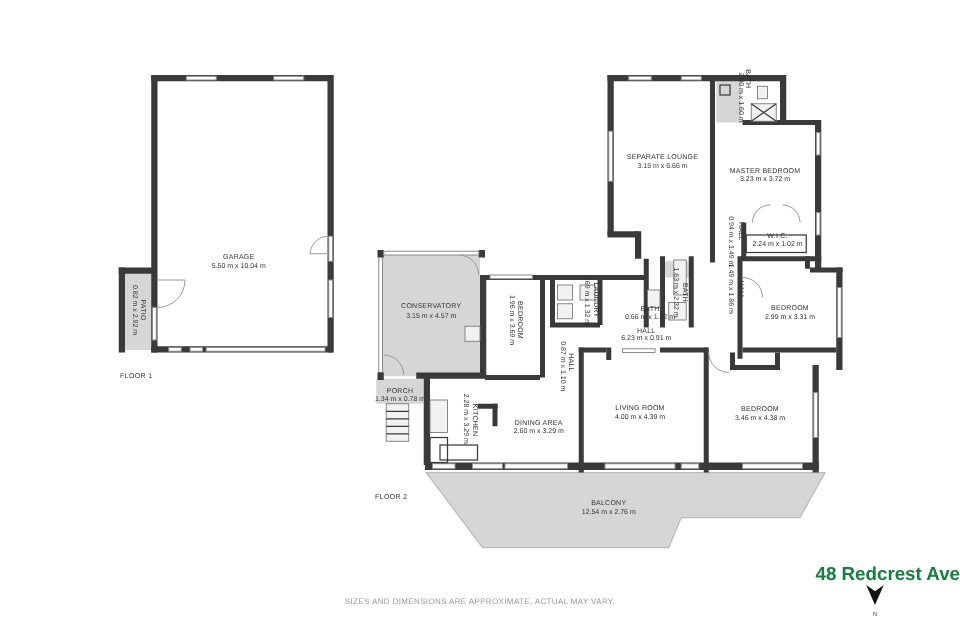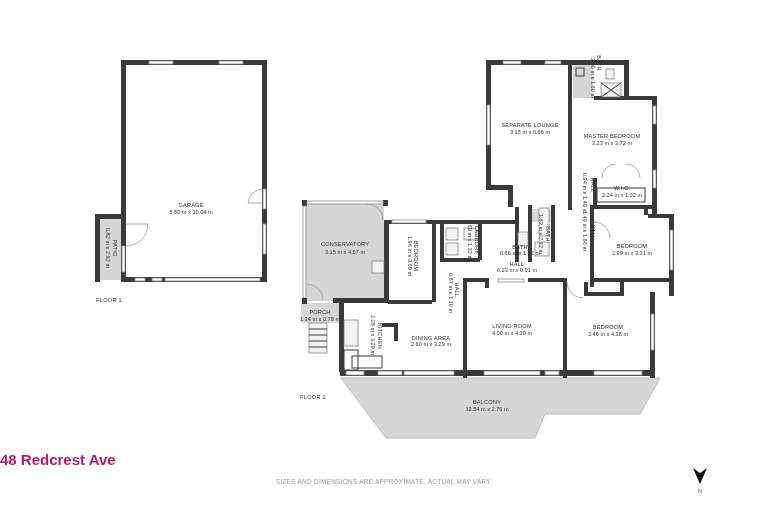--- a/index.html
+++ b/index.html
@@ -9,22 +9,22 @@
   .wall { fill: #3a3a3a; }
   .floor-white { fill: #ffffff; }
   .floor-grey { fill: #d6d6d6; }
   .thin { stroke: #3a3a3a; stroke-width: 1; fill: none; }
   .win { fill: #ffffff; stroke: #8a8a8a; stroke-width: 0.8; }
   .door { stroke: #9a9a9a; stroke-width: 0.8; fill: none; }
   .fix { stroke: #777; stroke-width: 0.7; fill: #f2f2f2; }
   .room-name { font-size: 5.6px; fill: #333; letter-spacing: 0.2px; text-anchor: middle; }
   .room-dim { font-size: 5.6px; fill: #333; text-anchor: middle; }
   .floor-label { font-size: 5.6px; fill: #333; letter-spacing: 0.3px; }
-  #address { position: absolute; left: 0; width: 768px; top: 451px; text-align: left;
-             font-size: 15px; font-weight: bold; color: #be185d; }
+  #address { position: absolute; left: 0; width: 768px; top: 451px; text-align: right;
+             font-size: 15px; font-weight: bold; color: #15803d; }
   #disclaimer { position: absolute; left: 0; width: 768px; top: 478px; text-align: center;
                 font-size: 6.4px; color: #9a9a9a; letter-spacing: 0.3px; }
   #north { position: absolute; left: 692px; top: 466px; width: 16px; height: 30px; }
 </style>
 </head>
 <body>
 
 <svg id="plan" viewBox="0 0 768 512" xmlns="http://www.w3.org/2000/svg">
 
   <g>

